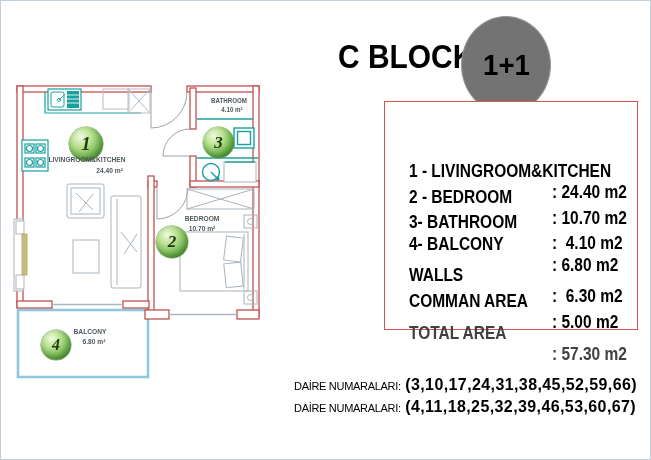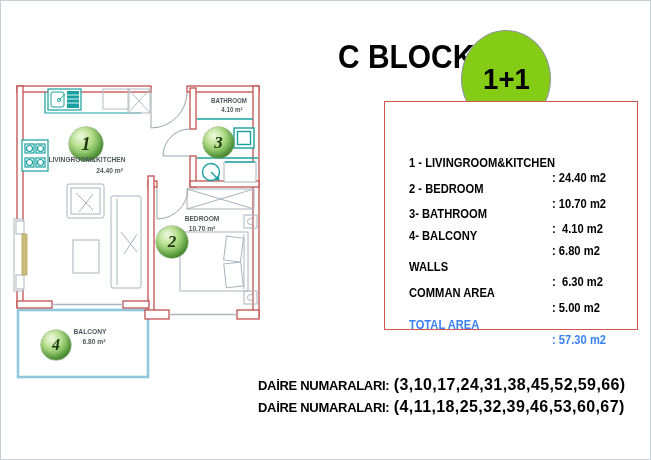--- a/index.html
+++ b/index.html
@@ -7,23 +7,23 @@
     position:relative;width:651px;height:460px;background:#ffffff;
     border:1px solid #c3ced6;box-sizing:border-box;overflow:hidden;
     font-family:"Liberation Sans",sans-serif;color:#000;
   }
   
   .block-title{
     position:absolute;left:337px;top:36px;font-size:34px;font-weight:700;
     letter-spacing:0;transform:scaleX(.88);transform-origin:left top;white-space:nowrap;
   }
   .unit-circle{
-    position:absolute;left:460px;top:29px;width:88px;height:96px;
+    position:absolute;left:460px;top:15px;width:88px;height:96px;
     border:1.5px solid #8d969c;border-radius:50%;
-    display:flex;align-items:center;justify-content:center;background:#84cc16;
+    display:flex;align-items:center;justify-content:center;background:#737373;
   }
   .unit-circle span{font-size:30px;font-weight:700;transform:scaleX(.92);}
   
   .plan-svg{position:absolute;left:0;top:0;}
   .plab{
     position:absolute;font-size:7px;font-weight:700;color:#4e585c;
     white-space:nowrap;transform:translateX(-50%) scaleX(.95);
   }
   .plab.right{transform:translateX(-100%) scaleX(.95);transform-origin:right;}
   .ball{
@@ -35,28 +35,28 @@
   }
   .b1{left:68px;top:126px;width:34px;height:34px;font-size:19px;}
   .b2{left:155px;top:225px;width:32px;height:32px;font-size:17px;}
   .b3{left:202px;top:126px;width:31px;height:31px;font-size:17px;}
   .b4{left:40px;top:329px;width:30px;height:30px;font-size:16px;}
   
   .area-table{
     position:absolute;left:383px;top:100px;width:254px;height:229px;
     border:1.5px solid #d4564e;box-sizing:border-box;background:#fff;
   }
-  .trow{position:absolute;left:0;width:100%;font-size:13px;font-weight:700;white-space:pre;}
+  .trow{position:absolute;left:0;width:100%;font-size:18px;font-weight:700;white-space:pre;}
   .trow .lbl{position:absolute;left:24px;transform:scaleX(.86);transform-origin:left;white-space:pre;}
   .trow .val{position:absolute;left:167px;transform:scaleX(.86);transform-origin:left;white-space:pre;}
-  .trow.total{color:#3b82f6;}
+  .trow.total{color:#404040;}
   
   .apt-lines{position:absolute;left:257px;top:375px;}
   .apt-line{height:22px;white-space:nowrap;}
-  .apt-line .lbl{font-size:13px;font-weight:700;letter-spacing:-.3px;}
+  .apt-line .lbl{font-size:11px;font-weight:400;letter-spacing:-.3px;margin-left:36px;}
   .apt-line .nums{font-size:16px;font-weight:700;letter-spacing:.4px;}
 </style>
 </head>
 <body>
 
 <div class="canvas">
 
   <svg class="plan-svg" width="651" height="460" viewBox="0 0 651 460">
 
     <g>

